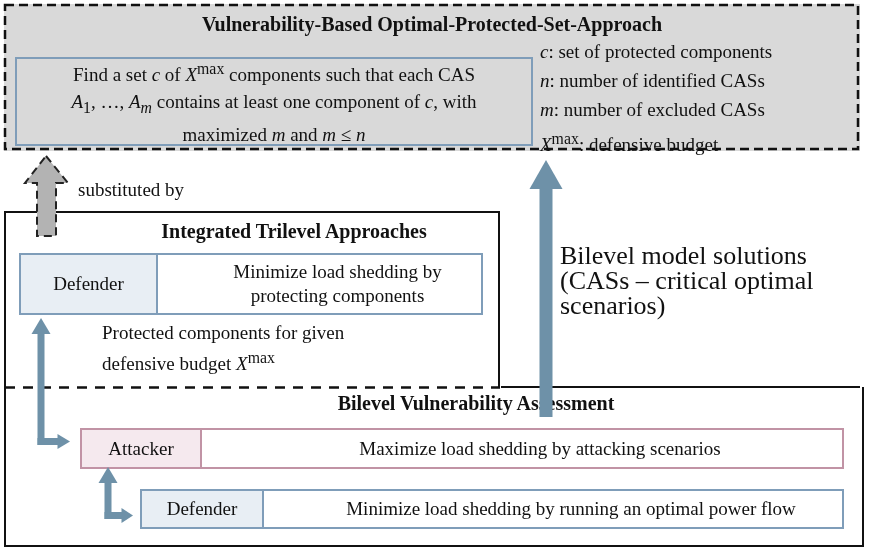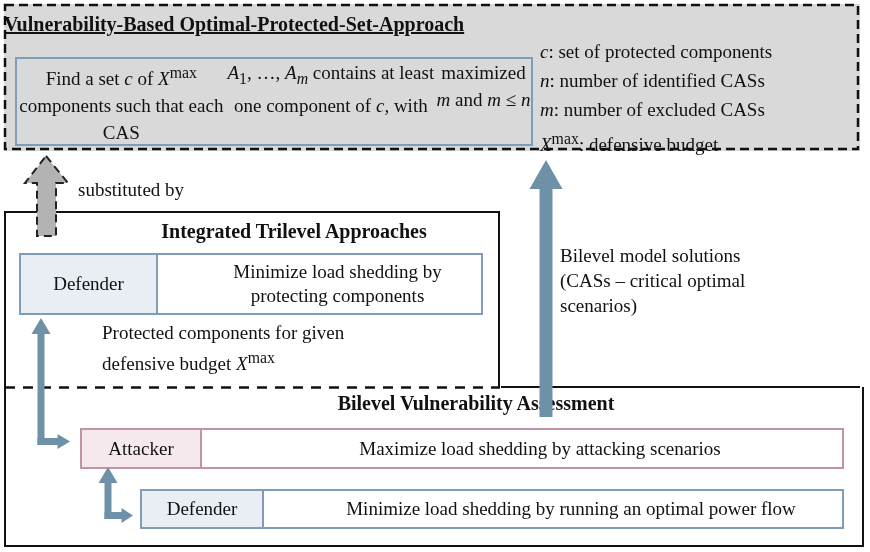--- a/index.html
+++ b/index.html
@@ -4,25 +4,25 @@
 <style>
   html,body{margin:0;padding:0;background:#fff;}
   .canvas{
     position:relative;width:870px;height:552px;background:#fff;
     font-family:"Liberation Serif","DejaVu Serif",serif;color:#111;
     overflow:hidden;
   }
   .abs{position:absolute;}
   
   .top-box{left:4px;top:4px;width:856px;height:147px;background:#d9d9d9;}
-  .top-title{left:0;top:9px;width:100%;font-weight:bold;font-size:20px;text-decoration:underline;}
+  .top-title{left:0;top:9px;width:100%;text-align:center;font-weight:bold;font-size:20px;}
   .find-box{
     left:11px;top:53px;width:514px;height:85px;
     border:2px solid #7f9db9;font-size:19px;line-height:27px;
-    display:flex;flex-direction:row;justify-content:center;text-align:center;
+    display:flex;flex-direction:column;justify-content:center;text-align:center;
   }
   .legend{left:536px;top:33px;font-size:19px;line-height:29px;}
   
   .trilevel-box{
     left:4px;top:211px;width:492px;height:175px;
     border:2px solid #111;border-bottom:none;background:transparent;
   }
   .box-title{left:0;top:7px;width:100%;text-align:center;font-weight:bold;font-size:20px;padding-left:42px;}
   .actor-table{display:flex;align-items:stretch;font-size:19px;background:#fff;}
   .actor-cell{display:flex;align-items:center;justify-content:center;flex:0 0 auto;}
@@ -39,21 +39,21 @@
     left:4px;top:387px;width:856px;height:158px;
     border:2px solid #111;border-top:none;background:transparent;
   }
   .bilevel-top-solid{left:501px;top:386px;width:359px;height:0;border-top:2.5px solid #111;}
   .attacker-table{left:74px;top:41px;width:760px;height:37px;}
   .attacker-table .actor-cell{flex-basis:118px;}
   .bi-defender-table{left:134px;top:102px;width:700px;height:36px;}
   .bi-defender-table .actor-cell{flex-basis:120px;}
   
   .substituted-label{left:78px;top:170px;font-size:19px;margin-top:9px;}
-  .solutions-label{left:560px;top:243px;font-size:19px;line-height:25px;}
+  .solutions-label{left:560px;top:243px;font-size:26px;line-height:25px;}
   
   .arrow-layer{left:0;top:0;width:870px;height:552px;pointer-events:none;}
 </style>
 </head>
 <body>
 
 <div class="canvas">
 
   <div class="abs top-box">
     <div class="abs top-title">Vulnerability-Based Optimal-Protected-Set-Approach</div>

